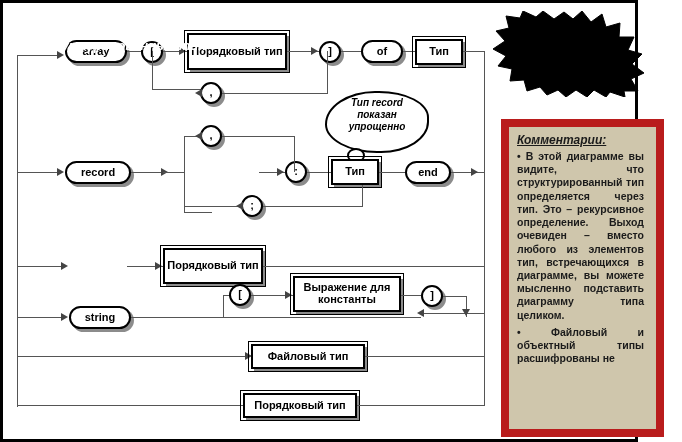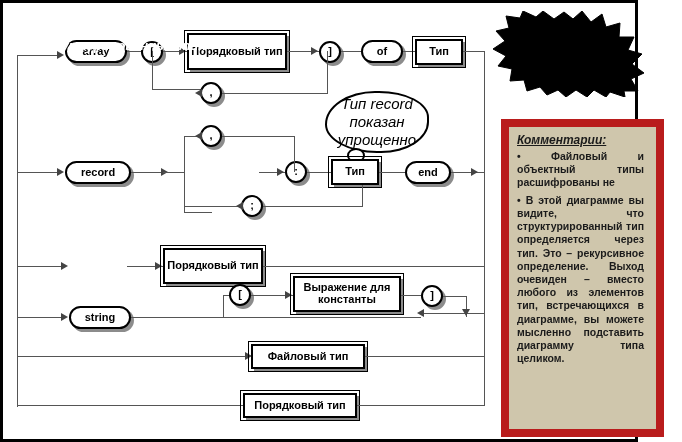--- a/index.html
+++ b/index.html
@@ -28,22 +28,22 @@
   .arrow-l{position:absolute;width:0;height:0;
          border-top:4px solid transparent;border-bottom:4px solid transparent;
          border-right:7px solid #444;}
   .arrow-d{position:absolute;width:0;height:0;
          border-left:4px solid transparent;border-right:4px solid transparent;
          border-top:7px solid #444;}
 
   
   .cloud{position:absolute;width:104px;height:62px;background:#fff;
          border:2px solid #000;border-radius:50% 50% 48% 52%/56% 44% 52% 48%;
-         display:flex;align-items:center;justify-content:center;
-         text-align:center;font-size:15px;font-weight:normal;font-style:italic;
+         display:flex;justify-content:center;
+         text-align:center;font-size:10px;font-weight:bold;font-style:italic;
          line-height:1.18;padding:4px;box-sizing:border-box;}
   .cloud:before,.cloud:after{content:"";position:absolute;background:#fff;
          border:2px solid #000;border-radius:50%;}
   .cloud:before{width:14px;height:11px;left:20px;bottom:-12px;}
   .cloud:after{width:9px;height:7px;left:10px;bottom:-21px;}
 
   
   #starburst{position:absolute;left:487px;top:8px;width:185px;height:86px;}
   #starlabel{position:absolute;left:0;top:0;width:185px;height:86px;
              display:flex;align-items:center;justify-content:center;
@@ -164,18 +164,18 @@
   <div class="h" style="left:354px;top:402px;width:128px;"></div>
   <div class="v" style="left:481px;top:310px;height:92px;"></div>
 
   <svg id="starburst" viewBox="0 0 185 86">
     <polygon points="92,0 101,11 112,3 116,16 130,12 129,26 144,26 138,39 152,43 142,53 154,62 141,68 148,80 134,80 135,86 120,81 116,86 104,79 97,86 86,79 76,86 68,79 57,84 50,76 37,80 34,69 20,70 22,58 8,55 16,45 3,38 15,30 6,20 19,17 16,5 30,7 33,0 46,6 53,0 64,8 74,1 83,8" fill="#000000" stroke="#000000"></polygon>
   </svg>
   <div id="starlabel">Структурированный тип</div>
 
   <div id="comment">
     <div class="title">Комментарии:</div>
+    <p>• В этой диаграмме вы видите, что структурированный тип определяется через тип. Это – рекурсивное определение. Выход очевиден – вместо любого из элементов тип, встречающихся в диаграмме, вы можете мысленно подставить диаграмму типа целиком.</p>
     <p>• Файловый и объектный типы расшифрованы не</p>
-    <p>• В этой диаграмме вы видите, что структурированный тип определяется через тип. Это – рекурсивное определение. Выход очевиден – вместо любого из элементов тип, встречающихся в диаграмме, вы можете мысленно подставить диаграмму типа целиком.</p>
   </div>
 
  </div>
 </div>
 
 </body></html>

